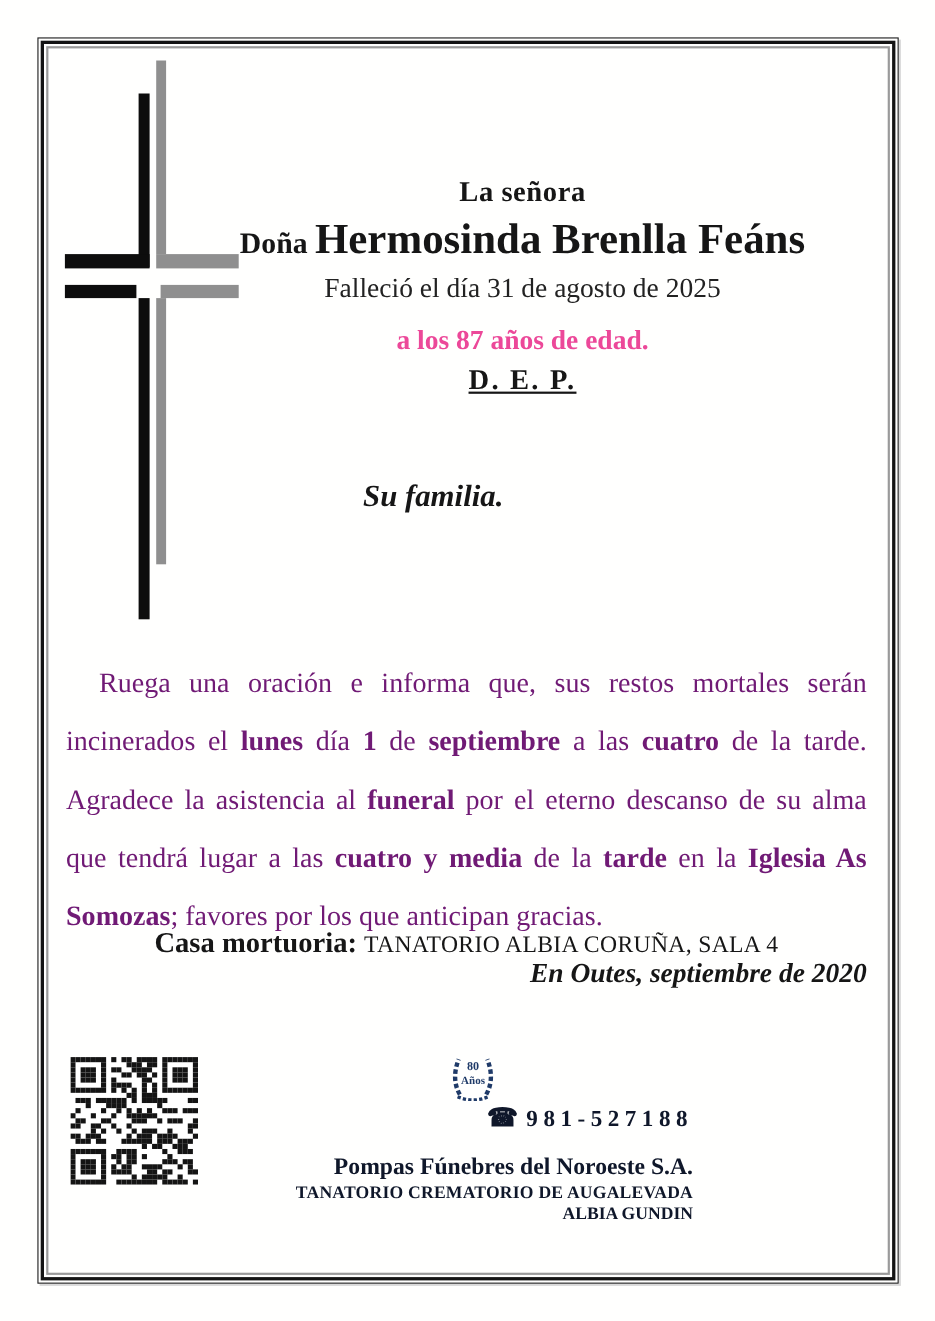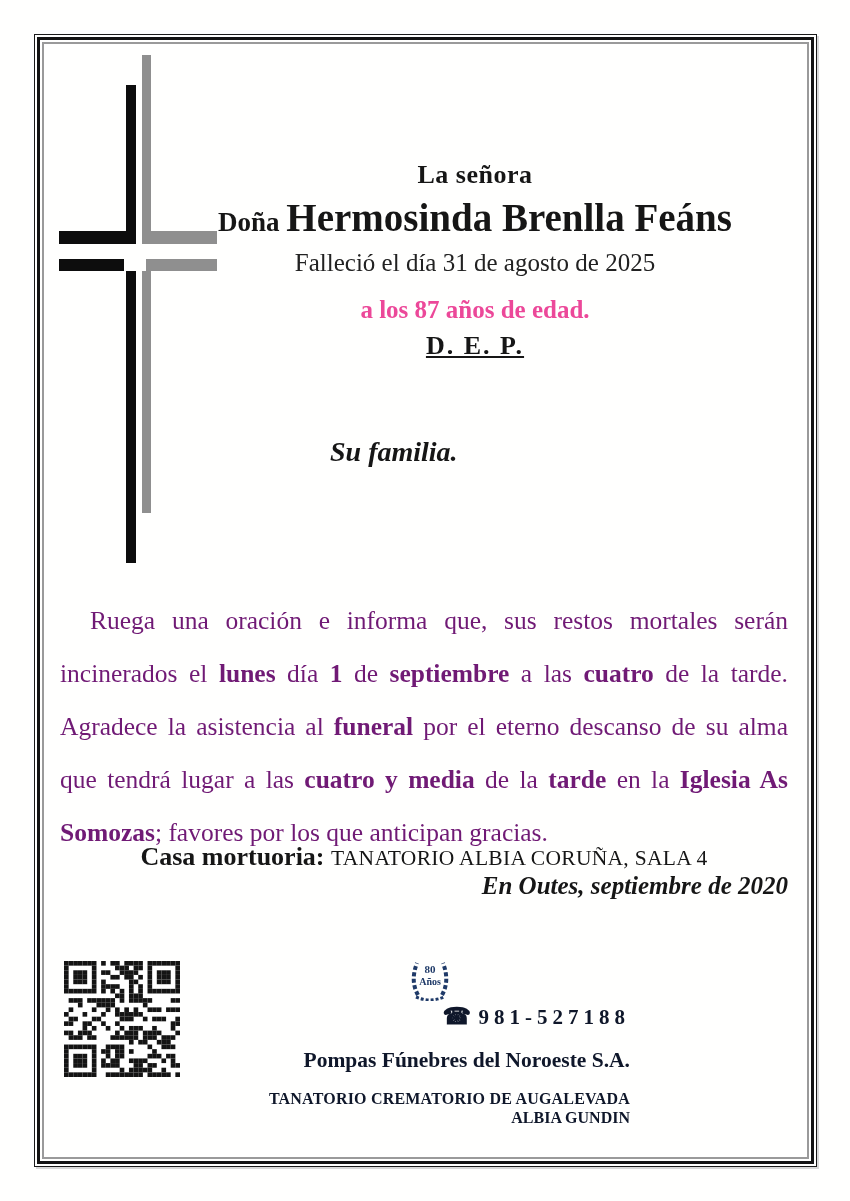--- a/index.html
+++ b/index.html
@@ -42,21 +42,21 @@
   .dateline{position:absolute;left:60px;top:872px;width:728px;text-align:right;
     font-size:25px;font-weight:bold;font-style:italic;}
   
   .qr{position:absolute;left:64px;top:961px;width:116px;height:116px;}
   .footer{position:absolute;left:230px;top:953px;width:400px;text-align:right;color:#0f172a;}
   .emblem{display:block;margin:0 auto;}
   .phone-row{font-size:21px;font-weight:bold;margin-top:2px;white-space:nowrap;}
   .phone-icon{font-size:23px;letter-spacing:2px;}
   .phone-num{letter-spacing:5px;}
   .company{font-size:21.5px;font-weight:bold;margin-top:18px;}
-  .facility{font-size:16px;font-weight:bold;margin-top:17px;letter-spacing:.2px;}
+  .facility{font-size:16px;font-weight:bold;margin-top:3px;letter-spacing:.2px;}
   .group{font-size:16px;font-weight:bold;margin-top:1px;}
 </style>
 </head>
 <body>
 
 <div class="sheet">
 
   <div class="frame-outer">
     <div class="frame-mid">
       <div class="frame-inner"></div>

